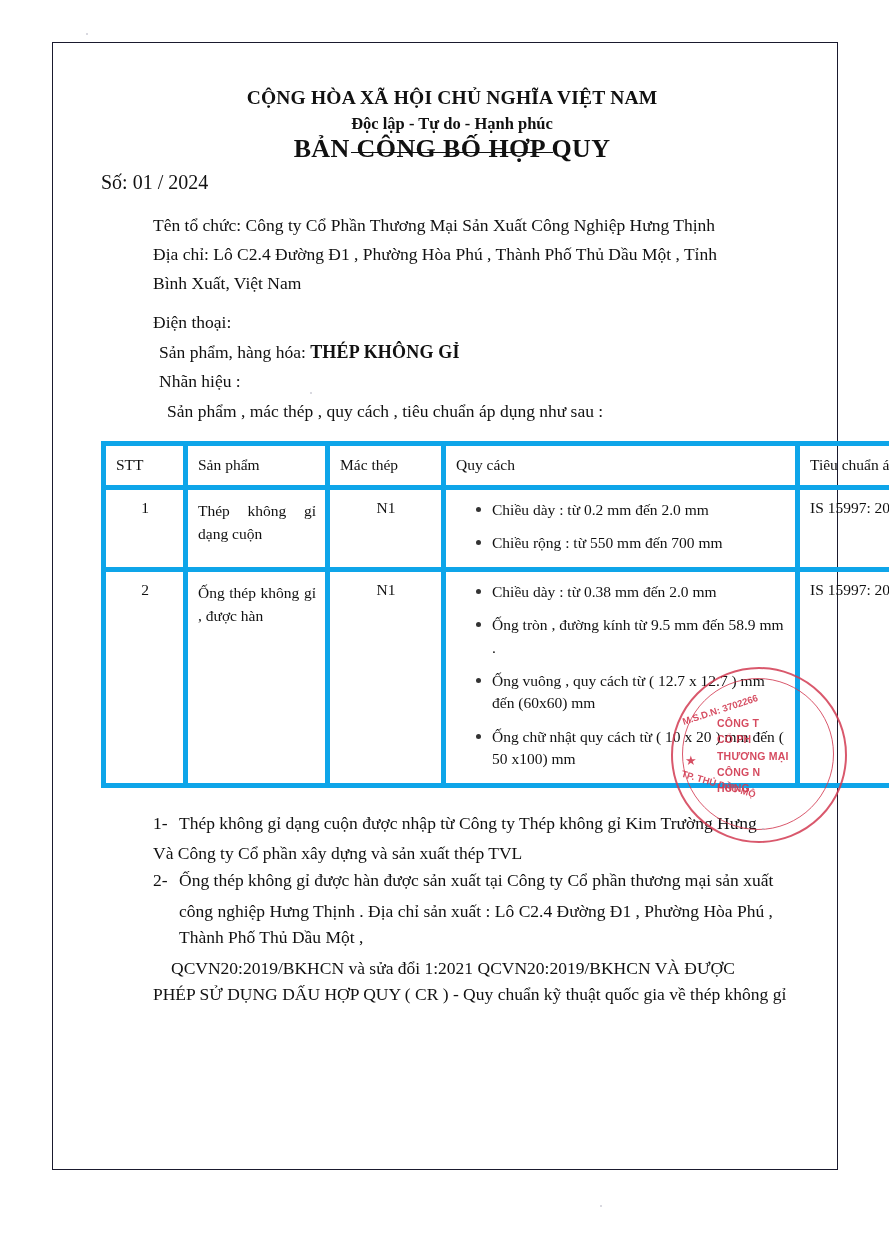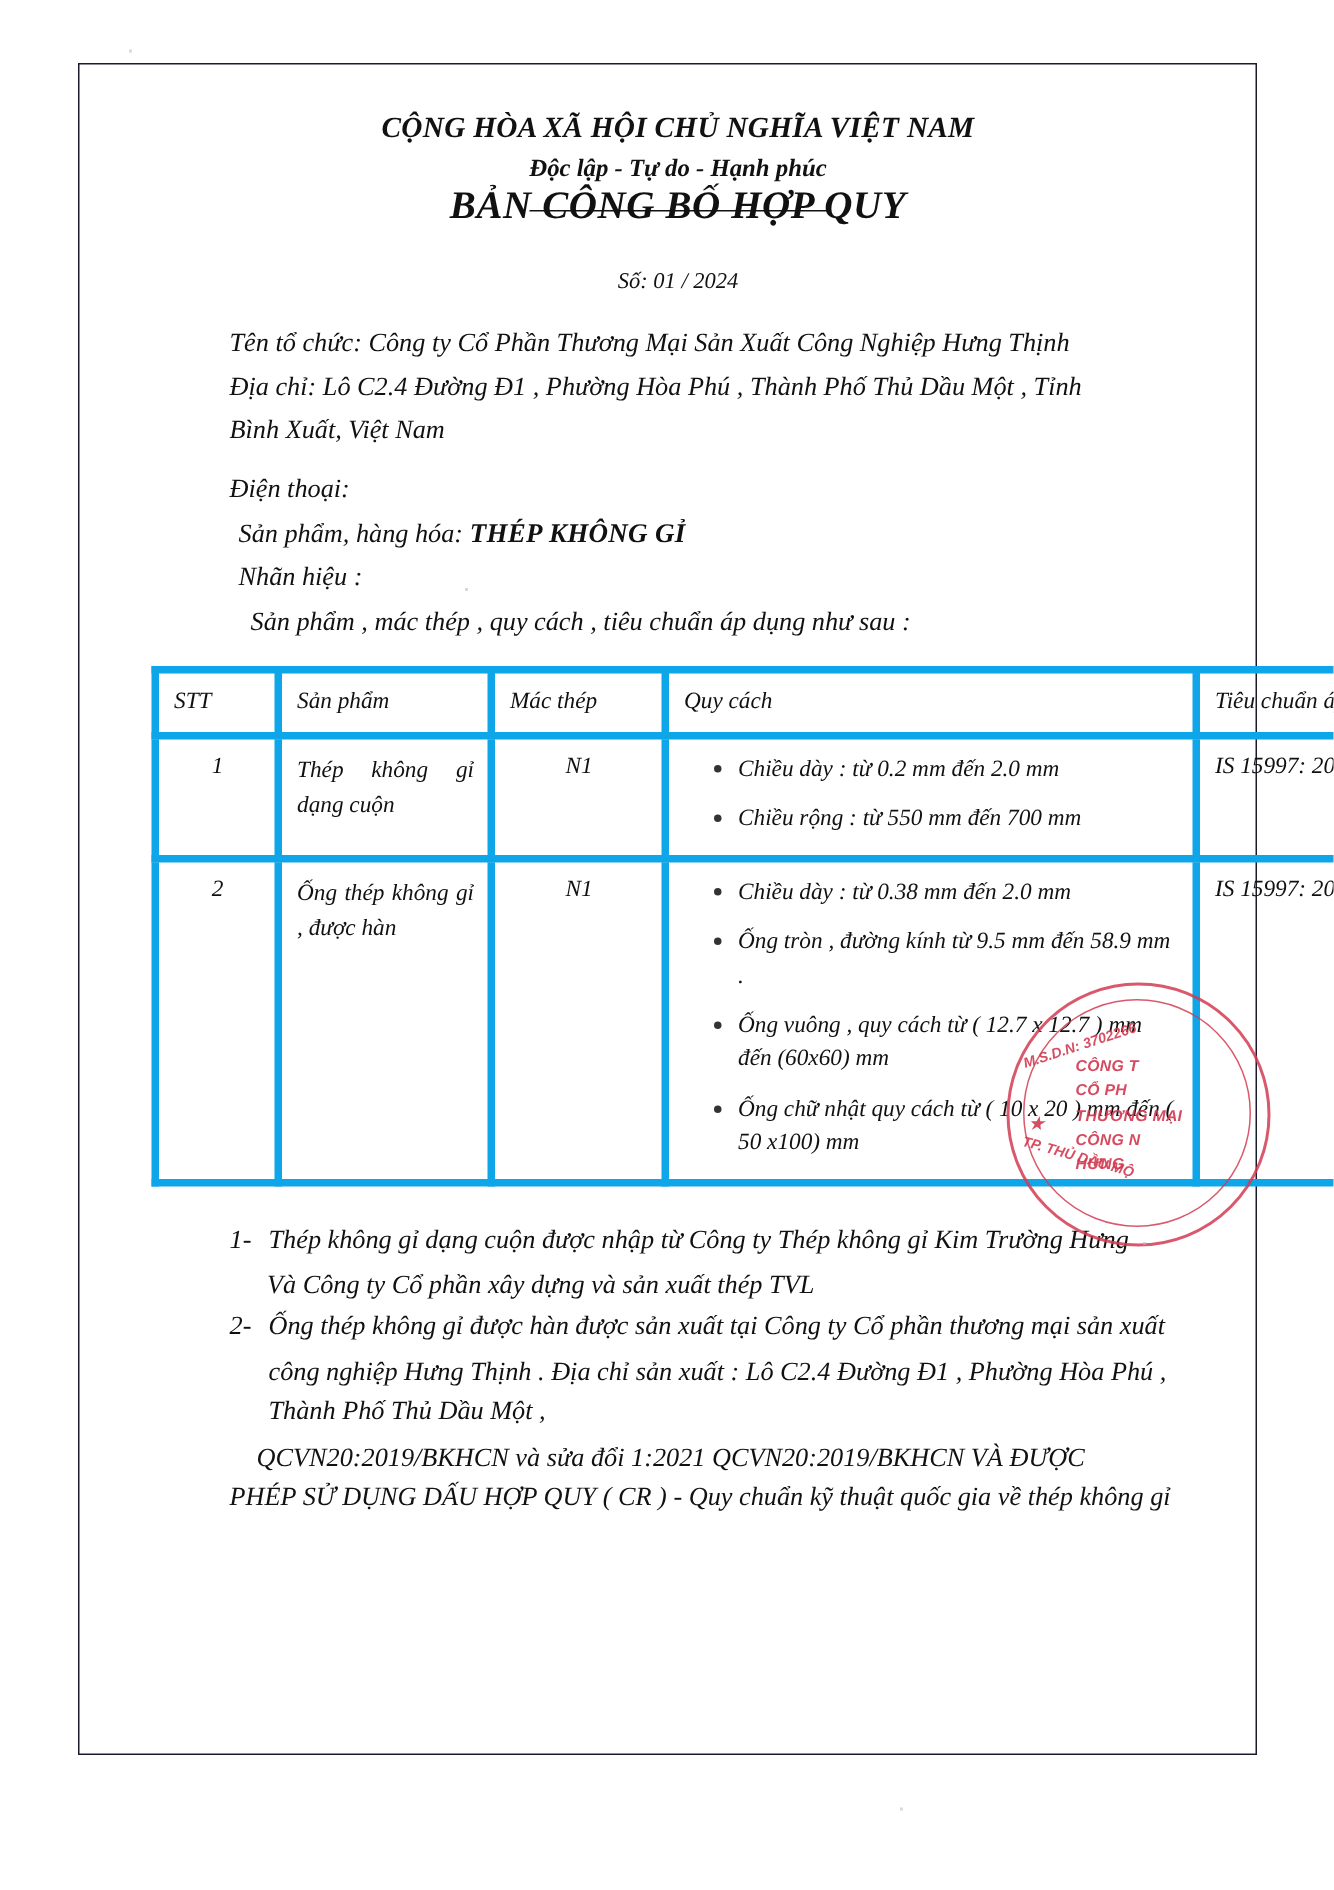--- a/index.html
+++ b/index.html
@@ -24,26 +24,25 @@
     width: 786px;
     height: 1128px;
     border: 1.5px solid #1a1a2e;
     box-sizing: border-box;
     background: #ffffff;
   }
 
   .page-inner {
     position: absolute;
     left: 0;
-    top: 4px;
+    top: 16px;
     width: 100%;
     height: 100%;
     padding: 22px 34px 0 48px;
     box-sizing: border-box;
-    font-style: italic;
   }
 
   
   .nat-title {
     text-align: center;
     font-weight: bold;
     font-size: 19.5px;
     letter-spacing: 0.2px;
     margin-top: 6px;
   }
@@ -58,23 +57,22 @@
     padding-bottom: 19px;
   }
 
   .doc-title {
     text-align: center;
     font-weight: bold;
     font-size: 26px;
     letter-spacing: 0.4px;
   }
   .doc-number {
-    text-align: center;
-    font-size: 15px;
-    margin-top: 28px;
+    font-size: 20px;
+    margin-top: 7px;
   }
 
   
   .info {
     margin-top: 18px;
     font-size: 17.5px;
     line-height: 1.55;
   }
   .info p {
     margin: 0 0 2px 0;
@@ -154,21 +152,21 @@
   .note-item {
     position: relative;
     padding-left: 26px;
     margin-bottom: 4px;
   }
   .note-item .num {
     position: absolute;
     left: 0;
     top: 0;
   }
-  .note-cont { padding-left: 0; margin-left: 25px; }
+  .note-cont { padding-left: 0; }
   .note-cont-in { padding-left: 26px; }
 
   .footer-block {
     margin-top: 8px;
     font-size: 17.5px;
     line-height: 1.5;
     padding-left: 52px;
   }
   .footer-block p { margin: 0 0 3px 0; }
   .qcvn {

